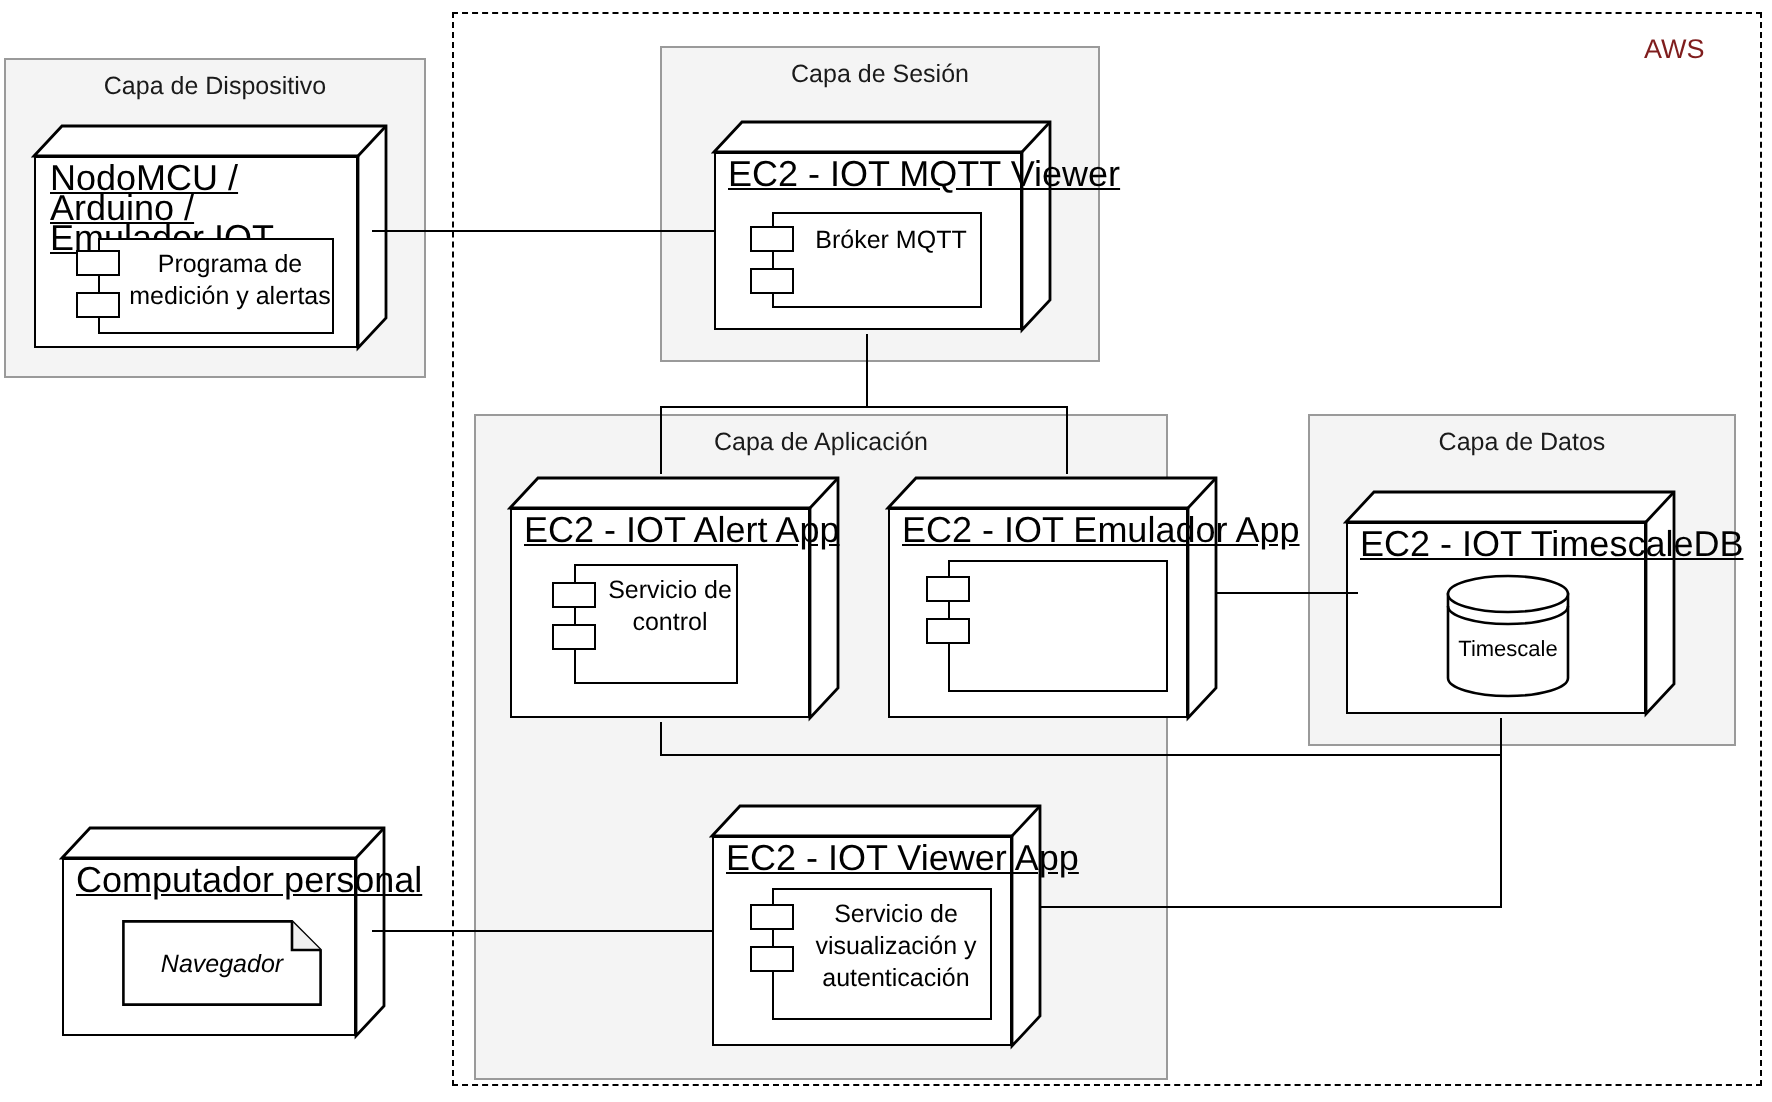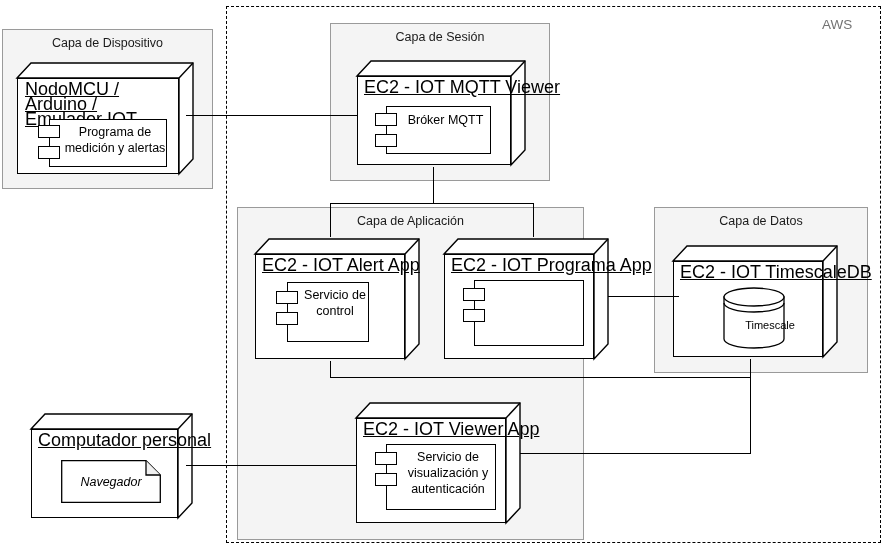--- a/index.html
+++ b/index.html
@@ -18,21 +18,21 @@
   
   .abs { position: absolute; box-sizing: border-box; }
 
   
   .aws-box {
     border: 1.5px dashed #000000;
     background: transparent;
   }
   .aws-label {
     font-size: 13.5px;
-    color: #737373;
+    color: #7f1d1d;
     white-space: nowrap;
   }
 
   
   .layer {
     background: #f4f4f4;
     border: 1px solid #9a9a9a;
   }
   .layer-title {
     position: absolute;
@@ -95,21 +95,21 @@
   .note { position: absolute; }
   .note-text {
     position: absolute;
     left: 0; right: 0;
     text-align: center;
     font-size: 12.5px;
     color: #000000;
   }
 
   
-  .db { position: absolute; padding-left: 32px; }
+  .db { position: absolute; }
   .db-text {
     position: absolute;
     left: 0; right: 0;
     text-align: center;
     font-size: 11px;
     color: #000000;
   }
 
   
   .conn-h { position: absolute; height: 0; border-top: 1.4px solid #000000; }
@@ -176,21 +176,21 @@
     <div class="plug" style="left:22px; top:76px;"></div>
     <div class="component-text" style="left:33px; top:51px; width:82px;">Servicio de control</div>
   </div>
 
   <div class="abs node" style="left:443px; top:236px; width:166px; height:126px;">
     <svg width="166" height="126" viewBox="0 0 166 126">
       <polygon points="1,18 15,3 165,3 165,108 151,123 151,18" fill="#ffffff" stroke="#000000" stroke-width="1.4" stroke-linejoin="miter"></polygon>
       <line x1="151" y1="18" x2="165" y2="3" stroke="#000000" stroke-width="1.4"></line>
     </svg>
     <div class="node-face" style="left:1px; top:18px; width:150px; height:105px;"></div>
-    <div class="node-label" style="left:8px; top:22px;">EC2 - IOT Programa App</div>
+    <div class="node-label" style="left:8px; top:22px;">EC2 - IOT Emulador App</div>
 
     <div class="component" style="left:31px; top:44px; width:110px; height:66px;"></div>
     <div class="plug" style="left:20px; top:52px;"></div>
     <div class="plug" style="left:20px; top:73px;"></div>
   </div>
 
   <div class="abs node" style="left:355px; top:400px; width:166px; height:126px;">
     <svg width="166" height="126" viewBox="0 0 166 126">
       <polygon points="1,18 15,3 165,3 165,108 151,123 151,18" fill="#ffffff" stroke="#000000" stroke-width="1.4" stroke-linejoin="miter"></polygon>
       <line x1="151" y1="18" x2="165" y2="3" stroke="#000000" stroke-width="1.4"></line>

